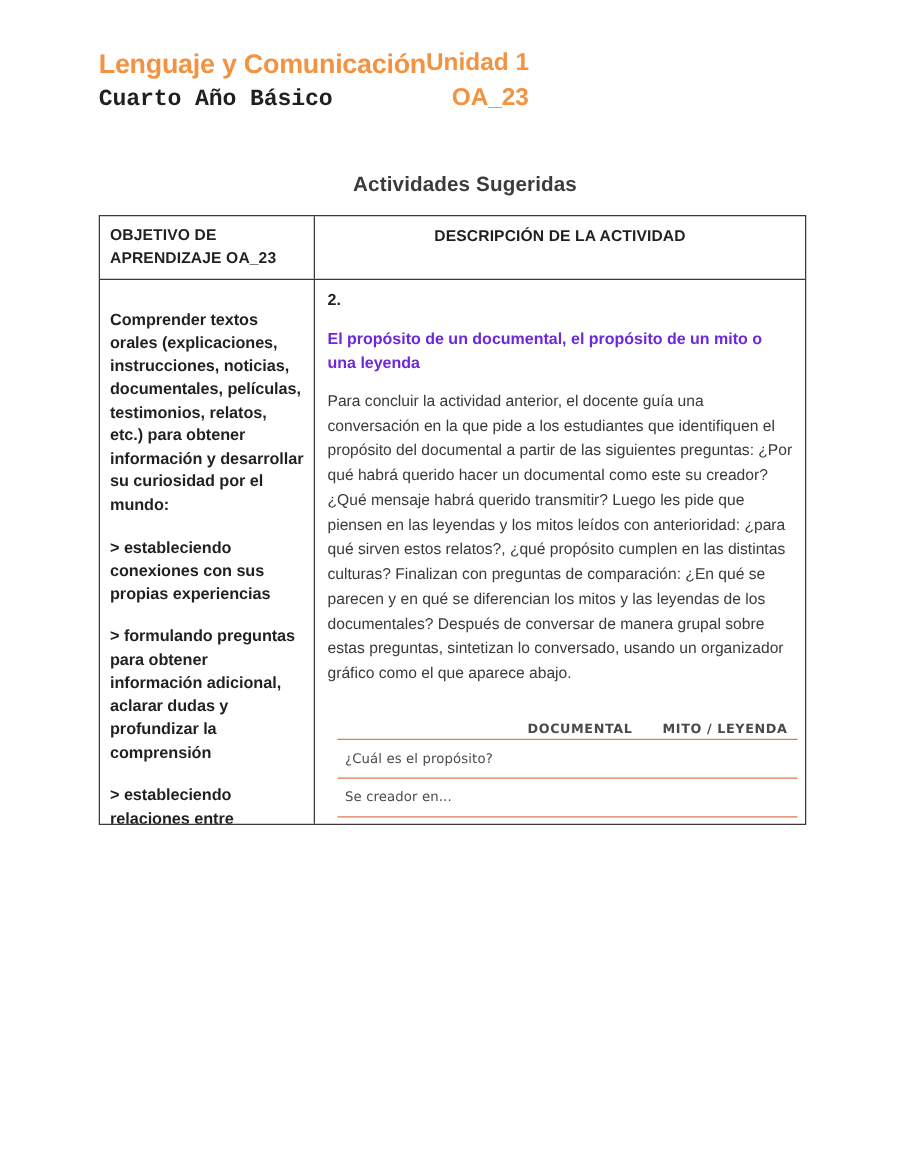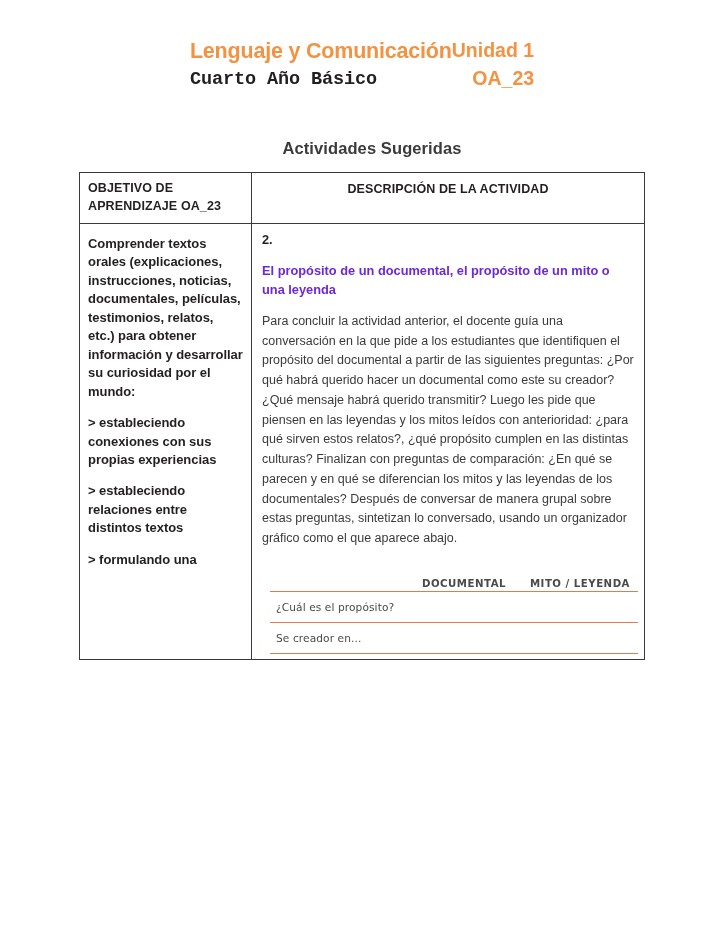--- a/index.html
+++ b/index.html
@@ -24,21 +24,21 @@
     box-sizing: border-box;
   }
 
   
   .doc-header {
     position: absolute;
     left: 79px;
     top: 38px;
     width: 566px;
     display: flex;
-    justify-content: center;
+    justify-content: flex-start;
     align-items: flex-start;
   }
   .header-left { text-align: left; }
   .header-right { text-align: right; }
 
   .subject-title {
     font-size: 21.5px;
     font-weight: bold;
     color: #F39240;
     line-height: 1.28;
@@ -140,21 +140,21 @@
 
   
   .obj-block {
     font-size: 13px;
     font-weight: bold;
     color: #231f20;
     line-height: 1.42;
     letter-spacing: -0.05px;
   }
   .obj-block p {
-    margin: 4px 0 13px 0;
+    margin: 16px 0 13px 0;
   }
   .obj-block p:last-child { margin-bottom: 0; }
 
   
   .act-number {
     font-size: 12.8px;
     font-weight: bold;
     color: #231f20;
     line-height: 1.4;
     margin: 0 0 13px 0;
@@ -247,20 +247,21 @@
         <div class="head-right">DESCRIPCIÓN DE LA ACTIVIDAD</div>
       </div>
     </div>
 
     <div class="table-body-row">
 
       <div class="col-left">
         <div class="obj-block">
           <p>Comprender textos orales (explicaciones, instrucciones, noticias, documentales, películas, testimonios, relatos, etc.) para obtener información y desarrollar su curiosidad por el mundo:</p>
           <p>&gt; estableciendo conexiones con sus propias experiencias</p>
+          <p>&gt; formulando preguntas para obtener información adicional, aclarar dudas y profundizar la comprensión</p>
           <p>&gt; estableciendo relaciones entre distintos textos</p>
           <p>&gt; formulando una</p>
         </div>
       </div>
 
       <div class="col-right">
         <p class="act-number">2.</p>
         <p class="act-title">El propósito de un documental, el propósito de un mito o una leyenda</p>
         <p class="act-body">Para concluir la actividad anterior, el docente guía una conversación en la que pide a los estudiantes que identifiquen el propósito del documental a partir de las siguientes preguntas: ¿Por qué habrá querido hacer un documental como este su creador? ¿Qué mensaje habrá querido transmitir? Luego les pide que piensen en las leyendas y los mitos leídos con anterioridad: ¿para qué sirven estos relatos?, ¿qué propósito cumplen en las distintas culturas? Finalizan con preguntas de comparación: ¿En qué se parecen y en qué se diferencian los mitos y las leyendas de los documentales? Después de conversar de manera grupal sobre estas preguntas, sintetizan lo conversado, usando un organizador gráfico como el que aparece abajo.</p>
 

